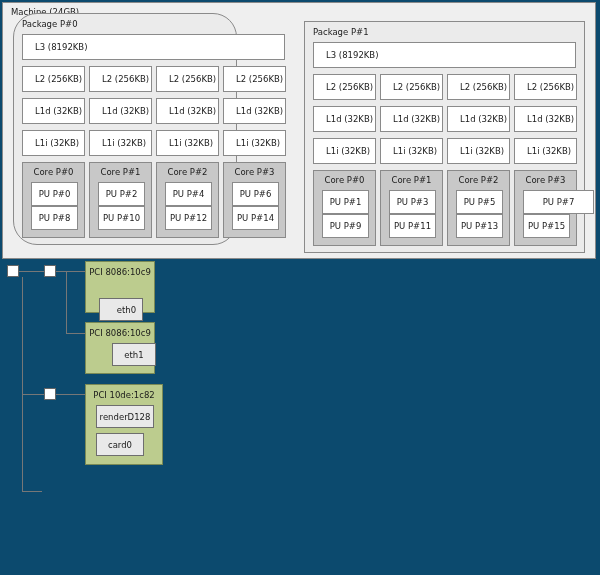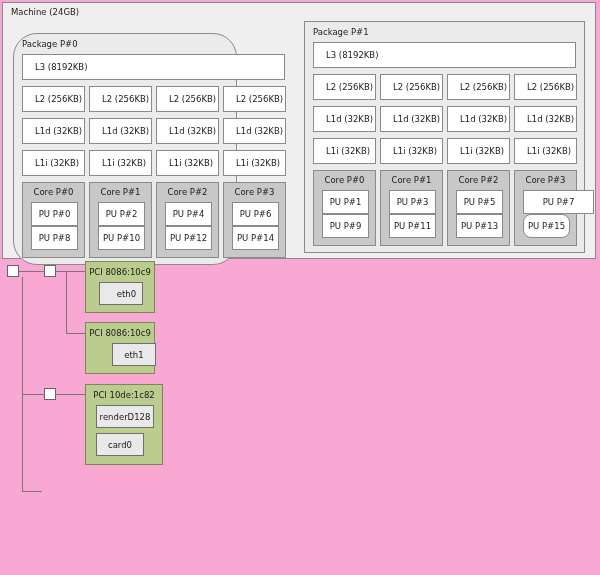--- a/index.html
+++ b/index.html
@@ -5,21 +5,21 @@
   * { box-sizing: border-box; }
   html, body {
     margin: 0; padding: 0;
     background: #ffffff;
     font-family: "DejaVu Sans", "Liberation Sans", sans-serif;
   }
   #root {
     position: relative;
     width: 600px;
     height: 575px;
-    background: #f9a8d4;
+    background: #0c4a6e;
     overflow: hidden;
     font-size: 8.5px;
     color: #1a1a1a;
   }
 
   
   .abs { position: absolute; }
 
   
   .machine {
@@ -137,21 +137,21 @@
   .legend .row.r1 { top: 21px; }
 </style>
 </head>
 <body>
 
 <div id="root">
 
   <div class="abs machine">
     <span class="title">Machine (24GB)</span>
 
-    <div class="abs package" style="left:10px; top:30px; width:224px; height:232px;border-radius:24px;">
+    <div class="abs package" style="left:10px; top:10px; width:224px; height:232px;border-radius:24px;">
       <span class="title">Package P#0</span>
 
       <div class="abs cache" style="left:8px; top:20px; width:263px; height:26px;">L3 (8192KB)</div>
 
       <div class="abs cache" style="left:8px;   top:52px; width:63px; height:26px;">L2 (256KB)</div>
       <div class="abs cache" style="left:75px;  top:52px; width:63px; height:26px;">L2 (256KB)</div>
       <div class="abs cache" style="left:142px; top:52px; width:63px; height:26px;">L2 (256KB)</div>
       <div class="abs cache" style="left:209px; top:52px; width:63px; height:26px;">L2 (256KB)</div>
 
       <div class="abs cache" style="left:8px;   top:84px; width:63px; height:26px;">L1d (32KB)</div>
@@ -217,21 +217,21 @@
         <div class="pu" style="left:8px; top:43px; width:47px; height:24px;">PU P#11</div>
       </div>
       <div class="abs core" style="left:142px; top:148px; width:63px; height:76px;">
         <span class="title">Core P#2</span>
         <div class="pu" style="left:8px; top:19px; width:47px; height:24px;">PU P#5</div>
         <div class="pu" style="left:8px; top:43px; width:47px; height:24px;">PU P#13</div>
       </div>
       <div class="abs core" style="left:209px; top:148px; width:63px; height:76px;">
         <span class="title">Core P#3</span>
         <div class="pu" style="left:8px; top:19px; width:71px; height:24px;">PU P#7</div>
-        <div class="pu" style="left:8px; top:43px; width:47px; height:24px;border-radius:8px;">PU P#15</div>
+        <div class="pu" style="left:8px; top:43px; width:47px; height:24px;">PU P#15</div>
       </div>
     </div>
   </div>
 
   <div class="abs bridge" style="left:7px; top:265px;"></div>
 
   <div class="abs line-h" style="left:19px; top:271px; width:25px;"></div>
 
   <div class="abs bridge" style="left:44px; top:265px;"></div>
 
@@ -242,21 +242,21 @@
   <div class="abs line-v" style="left:22px; top:277px; height:214px;"></div>
 
   <div class="abs line-h" style="left:22px; top:394px; width:22px;"></div>
   <div class="abs bridge" style="left:44px; top:388px;"></div>
   <div class="abs line-h" style="left:56px; top:394px; width:29px;"></div>
 
   <div class="abs line-h" style="left:22px; top:491px; width:20px;"></div>
 
   <div class="abs pci" style="left:85px; top:261px; width:70px; height:52px;">
     <span class="title">PCI 8086:10c9</span>
-    <div class="osdev" style="left:13px; top:20px; width:44px; height:23px;padding-left:11px;">eth0</div>
+    <div class="osdev" style="left:13px; top:36px; width:44px; height:23px;padding-left:11px;">eth0</div>
   </div>
 
   <div class="abs pci" style="left:85px; top:322px; width:70px; height:52px;">
     <span class="title">PCI 8086:10c9</span>
     <div class="osdev" style="left:26px; top:20px; width:44px; height:23px;">eth1</div>
   </div>
 
   <div class="abs pci" style="left:85px; top:384px; width:78px; height:81px;">
     <span class="title">PCI 10de:1c82</span>
     <div class="osdev" style="left:10px; top:20px; width:58px; height:23px;">renderD128</div>

